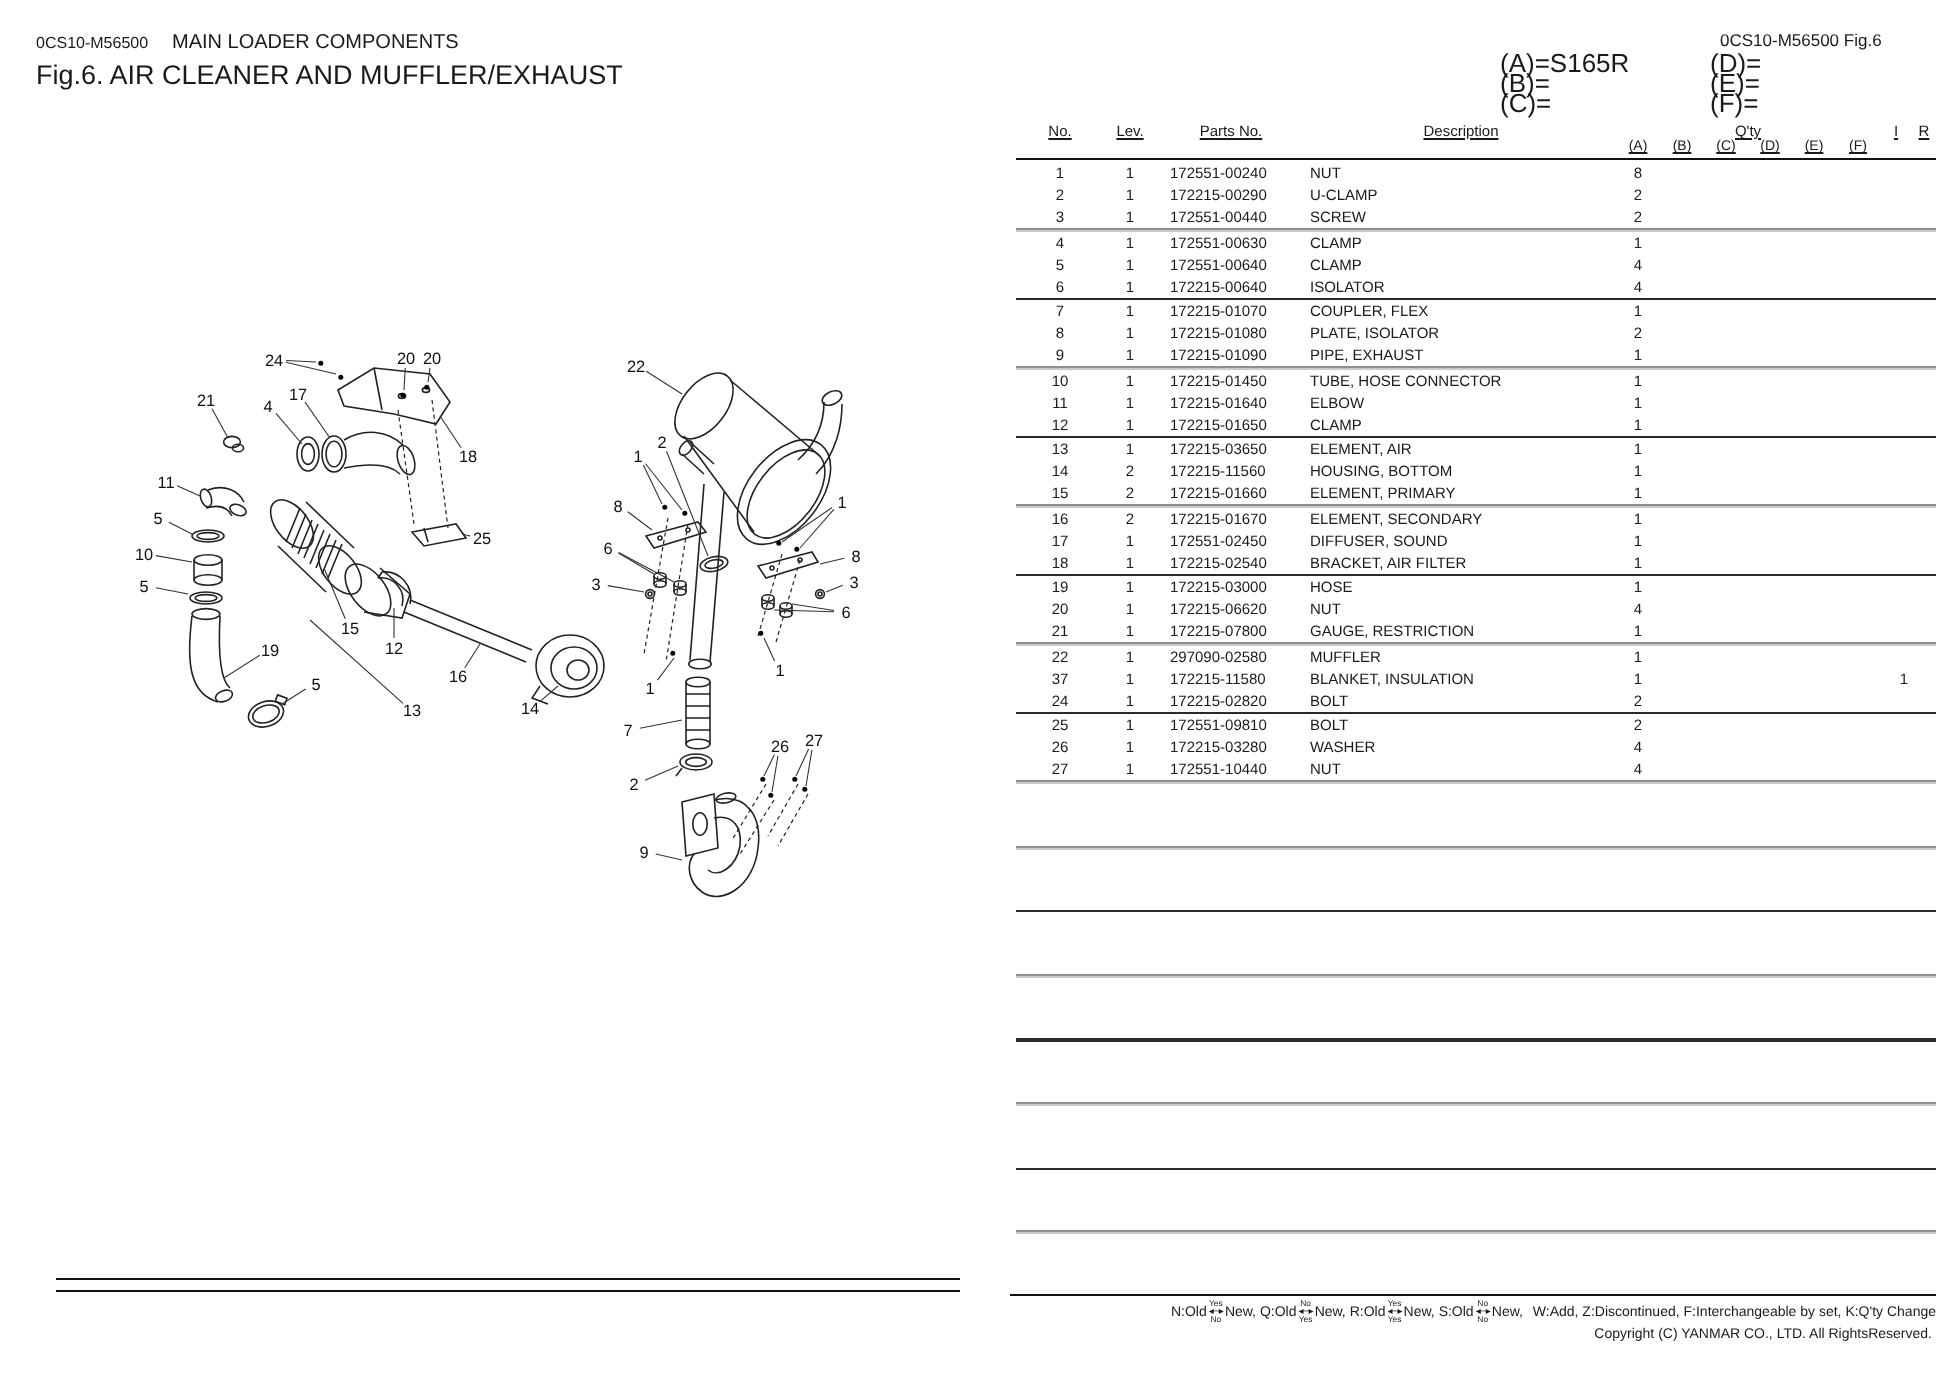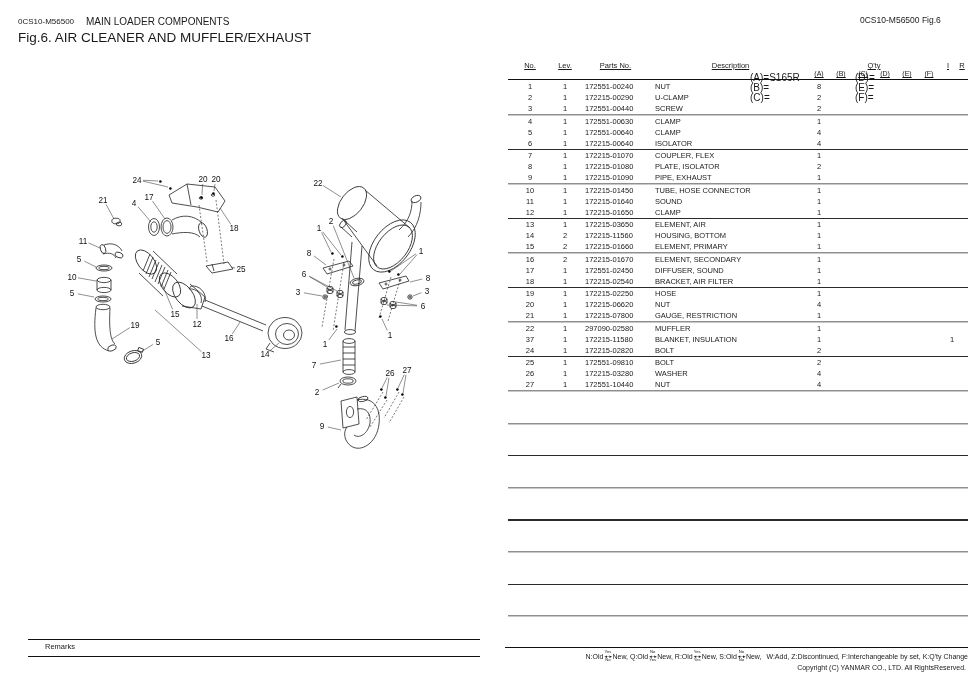--- a/index.html
+++ b/index.html
@@ -6,21 +6,21 @@
   html,body { background:#e8e8e8; }
   body { width:976px; height:687px; position:relative; background:#fff; color:#1a1a1a;
          font-family:"Liberation Sans","DejaVu Sans",sans-serif; overflow:hidden; }
   .abs { position:absolute; }
 
   
   .doc-code { font-size:8px;text-align:right; }
   .doc-title { font-size:10px; }
   .fig-title { font-size:13.5px; }
   .hdr-right { font-size:8.5px;text-align:right; }
-  .model-key { font-size:10px; line-height:10px;margin-top:46px; }
+  .model-key { font-size:13px; line-height:10px; }
 
   
   #ptable { left:508px; top:58px; width:460px; }
   .th { position:absolute; font-size:7.5px; text-align:center;text-decoration:underline; }
   .topline { position:absolute; left:0; top:21px; width:460px; height:1.4px; background:#111; }
   #tbody { position:absolute; left:0; top:22.5px; width:460px; }
   .prow { display:grid; grid-template-columns:44px 26px 75px 155px 22px 22px 22px 22px 22px 14px 14px 12px 12px;
           height:11px; line-height:11px; font-size:7.5px; }
   .prow span { overflow:hidden; white-space:nowrap; }
   .c-no,.c-lev { text-align:center; }
@@ -228,21 +228,21 @@
         <span class="c-d"></span>
         <span class="c-e"></span>
         <span class="c-f"></span>
         <span class="c-i"></span>
         <span class="c-r"></span>
       </div>
       <div class="prow">
         <span class="c-no">11</span>
         <span class="c-lev">1</span>
         <span class="c-part">172215-01640</span>
-        <span class="c-desc">SOUND</span>
+        <span class="c-desc">ELBOW</span>
         <span class="c-a">1</span>
         <span class="c-b"></span>
         <span class="c-c"></span>
         <span class="c-d"></span>
         <span class="c-e"></span>
         <span class="c-f"></span>
         <span class="c-i"></span>
         <span class="c-r"></span>
       </div>
       <div class="prow">
@@ -342,21 +342,21 @@
         <span class="c-d"></span>
         <span class="c-e"></span>
         <span class="c-f"></span>
         <span class="c-i"></span>
         <span class="c-r"></span>
       </div>
       <div class="sep sep-dark"></div>
       <div class="prow">
         <span class="c-no">19</span>
         <span class="c-lev">1</span>
-        <span class="c-part">172215-02250</span>
+        <span class="c-part">172215-03000</span>
         <span class="c-desc">HOSE</span>
         <span class="c-a">1</span>
         <span class="c-b"></span>
         <span class="c-c"></span>
         <span class="c-d"></span>
         <span class="c-e"></span>
         <span class="c-f"></span>
         <span class="c-i"></span>
         <span class="c-r"></span>
       </div>
@@ -764,21 +764,20 @@
       <text x="390" y="376">26</text>
       <line x1="404.31671842700024" y1="374.4721359549996" x2="398" y2="388"></line>
       <line x1="405.97195295149254" y1="374.92605877409835" x2="403" y2="393"></line>
       <text x="407" y="373">27</text>
       <line x1="327.8712987099205" y1="427.0300524052492" x2="341" y2="430"></line>
       <text x="322" y="429">9</text>
     </g>
 </svg>
 
 <div class="abs" id="remarks">
-  <div>Remarks</div>
 </div>
 
 <div class="abs" id="footer-right">
   <div id="legend-line">
     <span id="legend-items"><span class="leg-item">
           <span>N:Old</span>
           <span class="arrow-stack">
             <span class="tiny">Yes</span>
             <span class="arr">◂─▸</span>
             <span class="tiny">No</span>

